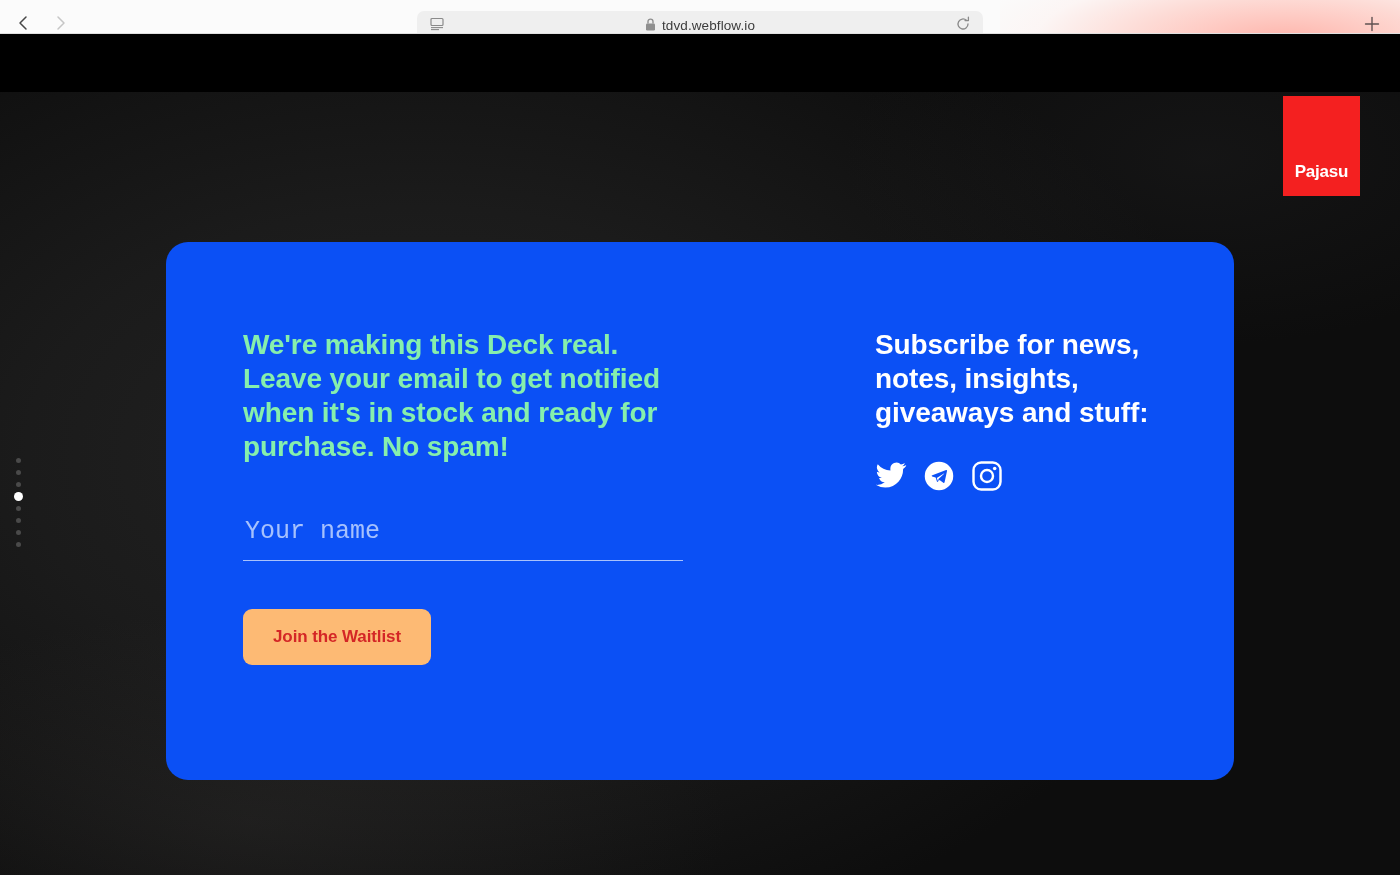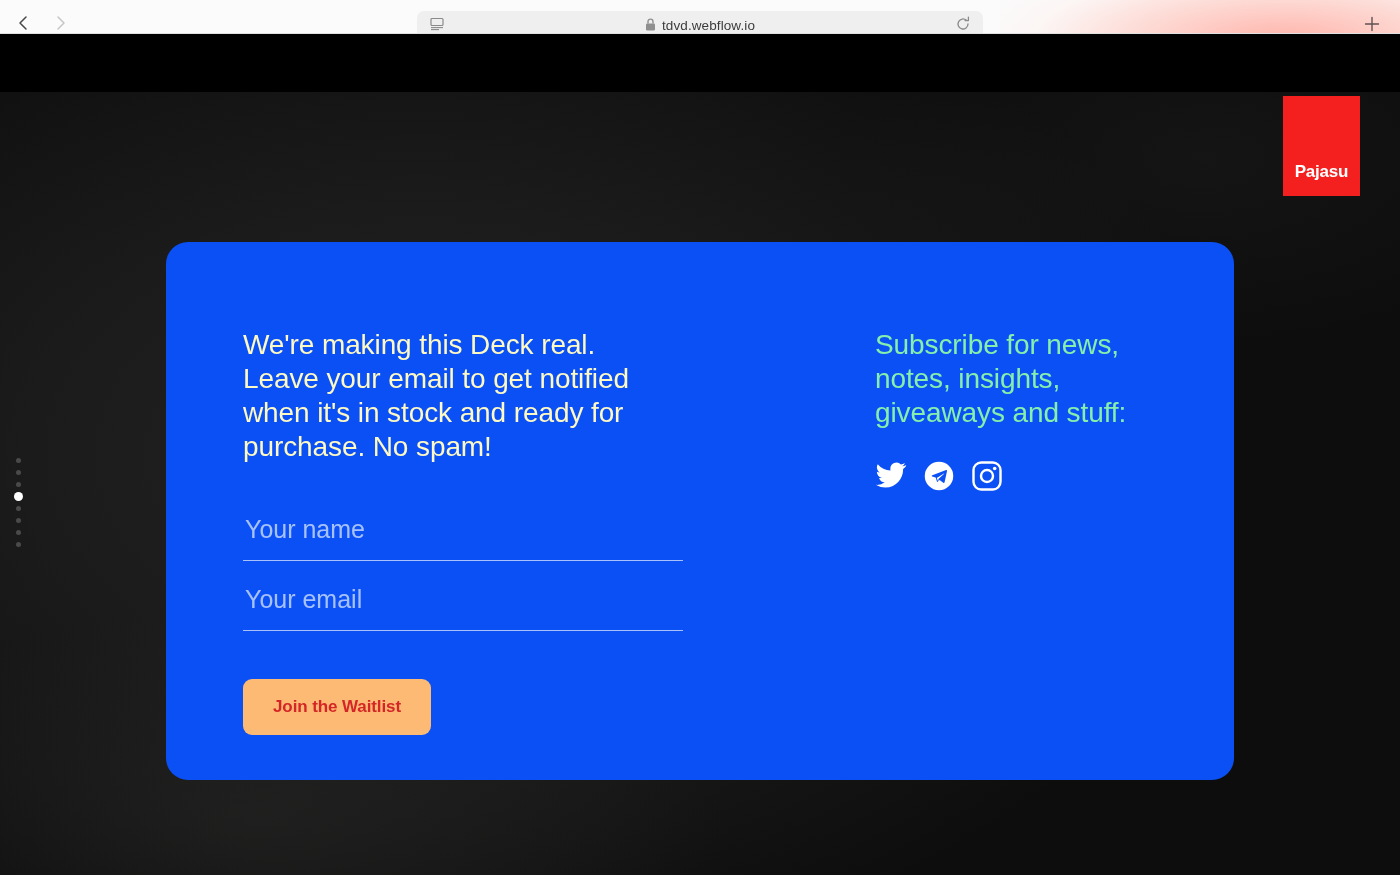--- a/index.html
+++ b/index.html
@@ -172,32 +172,32 @@
   .card-left {
     width: 560px;
     padding: 86px 0 0 77px;
   }
   .card-right {
     flex: 1;
     padding: 86px 0 0 149px;
   }
 
   .headline {
-    color: #fef9c3;
-    font-size: 28px;
-    line-height: 1.22;
-    font-weight: 400;
-    letter-spacing: -0.1px;
-    max-width: 430px;
-  }
-  .subhead {
     color: #86efac;
     font-size: 28px;
     line-height: 1.22;
-    font-weight: 400;
+    font-weight: 700;
+    letter-spacing: -0.1px;
+    max-width: 430px;
+  }
+  .subhead {
+    color: #ffffff;
+    font-size: 28px;
+    line-height: 1.22;
+    font-weight: 700;
     letter-spacing: -0.1px;
     max-width: 280px;
   }
 
   .social-row {
     display: flex;
     align-items: center;
     gap: 16px;
     margin-top: 32px;
   }
@@ -213,22 +213,22 @@
     width: 440px;
   }
   .field {
     display: block;
     width: 440px;
     height: 48px;
     background: transparent;
     border: none;
     border-bottom: 1.6px solid rgba(255,255,255,0.65);
     color: #ffffff;
-    font-family: Liberation Sans, sans-serif;
-    font-size: 21px;
+    font-family: Liberation Mono, monospace;
+    font-size: 25px;
     padding: 0 0 10px 2px;
     outline: none;
   }
   .field::placeholder {
     color: rgba(210,226,255,0.78);
     font-size: 25px;
   }
   .field + .field { margin-top: 22px; }
 
   .cta {
@@ -326,21 +326,20 @@
     <span class="dot"></span>
   </div>
 
   <div class="card">
 
     <div class="card-left">
       <div class="headline">We're making this Deck real. Leave your email to get notified when it's in stock and ready for purchase. No spam!</div>
 
       <div class="form">
         <input class="field" type="text" placeholder="Your name" style="">
-        <input class="field" type="email" placeholder="Your email" style="">
         <button class="cta">Join the Waitlist</button>
       </div>
     </div>
 
     <div class="card-right">
       <div class="subhead">Subscribe for news, notes, insights, giveaways and stuff:</div>
 
       <div class="social-row">
         <a class="social-icon">
           <span>

